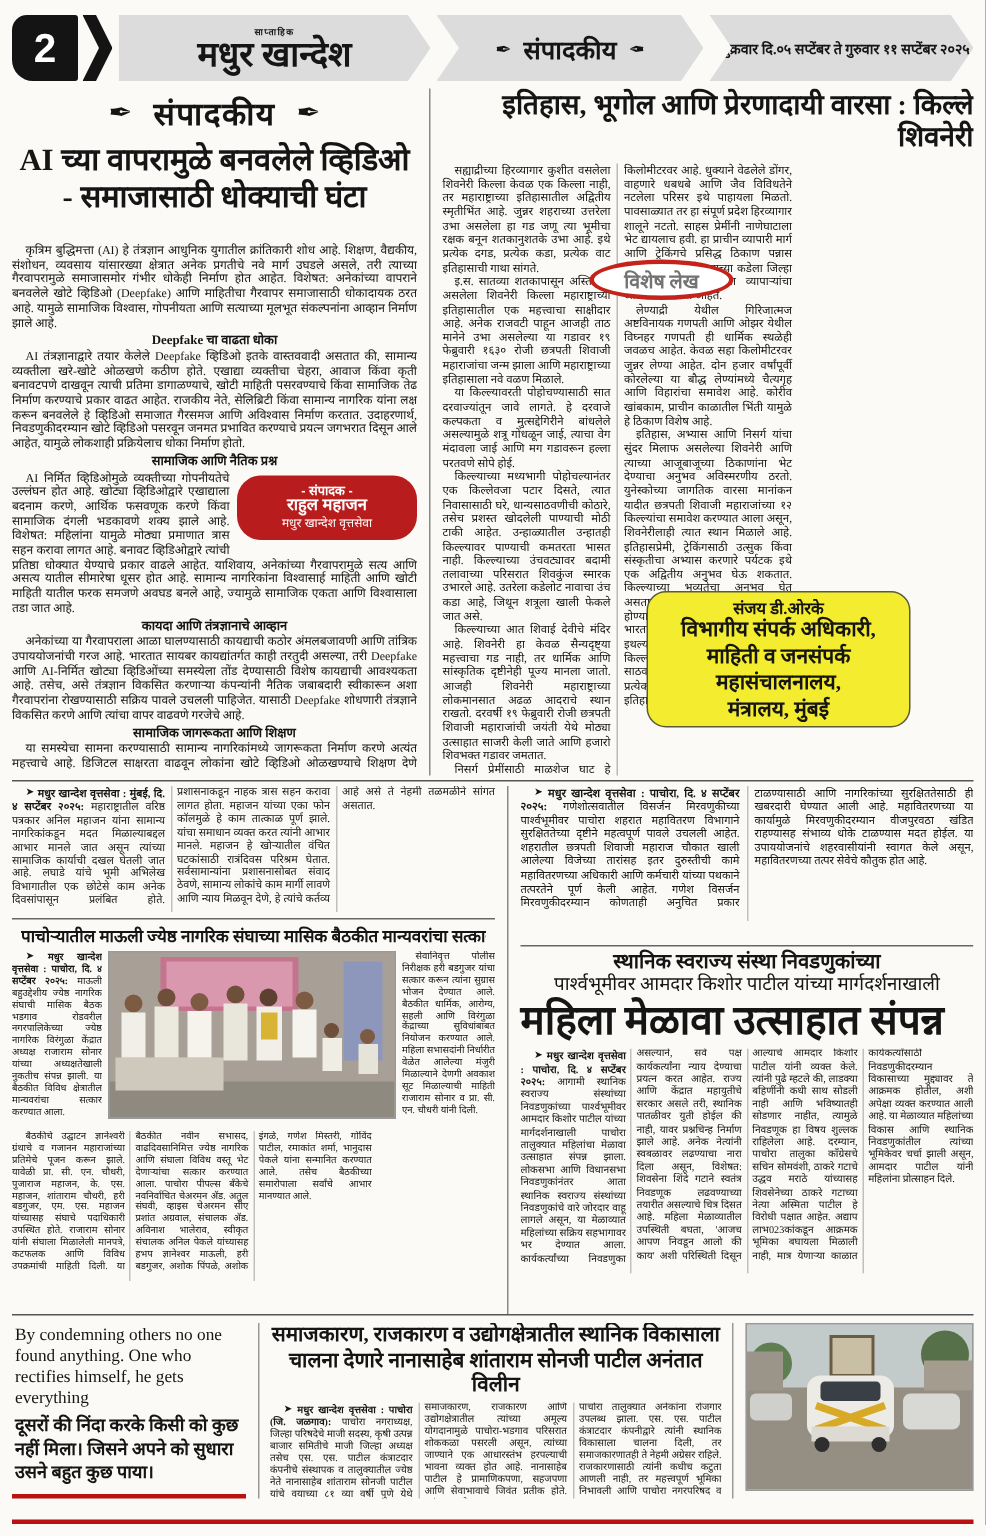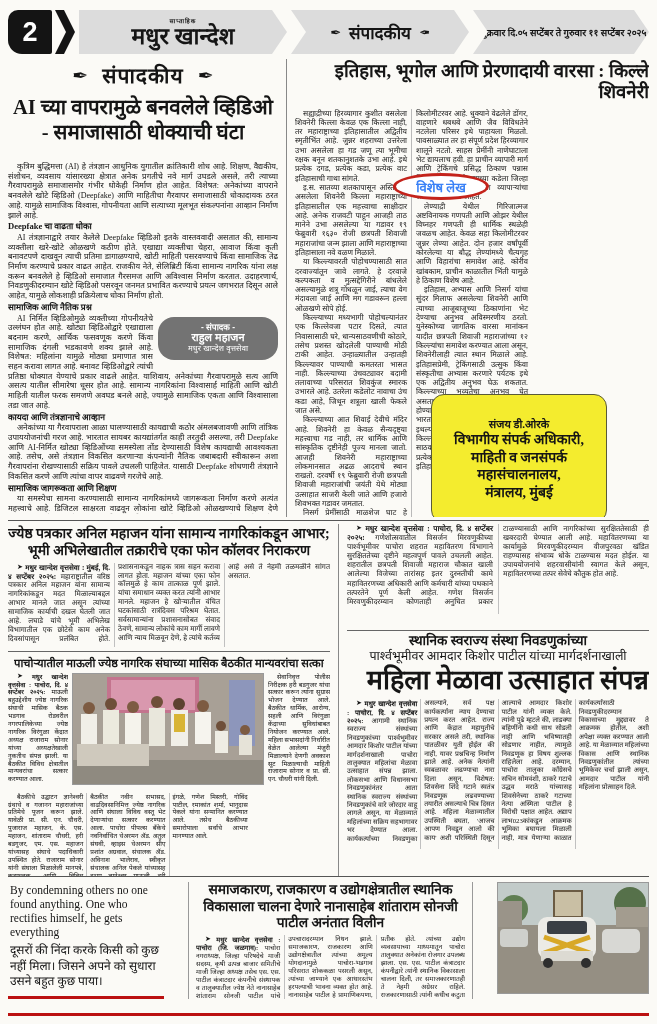--- a/index.html
+++ b/index.html
@@ -21,48 +21,48 @@
         clip-path:polygon(0 0,calc(100% - 15px) 0,100% 50%,calc(100% - 15px) 100%,0 100%,15px 50%)}
   .band.c{flex:1;clip-path:polygon(0 0,calc(100% - 15px) 0,100% 50%,calc(100% - 15px) 100%,0 100%,15px 50%)}
   .mast-super{font:bold 6px "Liberation Sans",sans-serif;letter-spacing:1px}
   .mast-title{font:bold 23px "Liberation Serif",serif;line-height:1}
   .sect-title{font:bold 17px "Liberation Serif",serif}
   .nib{font-size:13px;line-height:1}
   .nib.flip{transform:scaleX(-1)}
   .date-line{font:bold 9.5px "Liberation Serif",serif}
   
   p.just{ text-align:justify; text-indent:9px }
-  .sub-head{font-size:8.6px;font-weight:bold;margin:2px 0 1px}
+  .sub-head{text-align:center;font-size:8.6px;font-weight:bold;margin:2px 0 1px}
   .byline-b{font-weight:bold}
   .arrow{font-size:7px;vertical-align:1px}
   
   .top-grid{display:grid;grid-template-columns:270px 1fr;gap:8px;height:462px;
             border-bottom:1.5px solid #555;padding-bottom:3px}
   .ed-head{display:flex;justify-content:center;align-items:center;gap:14px;margin-top:2px}
   .ed-head .pen{font-size:19px}
   .ed-head-t{font:bold 21px "Liberation Serif",serif;letter-spacing:1px}
   .ed-headline{font-size:20.5px;font-weight:bold;text-align:center;line-height:1.22;margin:6px 0 17px}
   .ed-body{font-size:8px;line-height:9.7px;height:352px;overflow:hidden}
-  .editor-box{float:right;width:120px;background:#737373;color:#fff;border-radius:16px;
+  .editor-box{float:right;width:120px;background:#b91c1c;color:#fff;border-radius:16px;
               padding:6px 4px;margin:3px 0 3px 5px;text-align:center;
               font-family:"Liberation Sans",sans-serif}
   .editor-box .l1{font-size:8.5px;font-weight:bold}
   .editor-box .l2{font-size:11px;font-weight:bold;margin:1px 0}
   .editor-box .l3{font-size:8px}
   .shivneri{border-left:1px solid #888;padding-left:8px;position:relative;overflow:hidden}
   .sh-headline{font-size:18.5px;font-weight:bold;text-align:right;line-height:1.15;margin:2px 0 5px}
   .sh-cols{column-count:3;column-gap:9px;column-rule:1px solid #b9b9b9;column-fill:auto;
            height:422px;font-size:7.6px;line-height:9.3px;text-align:justify}
   .sh-cols p{text-indent:8px}
   .special-badge{position:absolute;left:106px;top:114px;width:96px;height:27px;
                  background:#fff;border:3px solid #c4231b;border-radius:50%;
                  display:flex;align-items:center;justify-content:center;
-                 color:#3b82f6;font:bold 13px "Liberation Serif",serif}
+                 color:#737373;font:bold 13px "Liberation Serif",serif}
   .author-box{position:absolute;right:42px;top:335px;width:176px;background:#f4ec2e;
-              border:1px solid #5a5a38;border-radius:13px;padding:21px 4px;text-align:center;
+              border:1px solid #5a5a38;border-radius:13px;padding:2px 4px;text-align:center;
               font-family:"Liberation Serif",serif}
   .author-box .a1{font-size:11px;font-weight:bold}
   .author-box .a2,.author-box .a3,.author-box .a4{font-size:14px;font-weight:bold;line-height:1.25}
   
   .mid-grid{display:grid;grid-template-columns:322px 1fr;gap:8px;height:356px;
             border-bottom:1.5px solid #555;padding-top:3px;overflow:hidden}
   .stack-right{border-left:1px solid #888;padding-left:8px;overflow:hidden}
   .mahajan-headline{font-size:14px;font-weight:bold;text-align:center;line-height:1.2;margin:2px 0 3px}
   .mahajan-body{column-count:3;column-gap:8px;column-rule:1px solid #c0c0c0;column-fill:auto;
                 height:84px;font-size:7.2px;line-height:8.9px;text-align:justify;overflow:hidden}
@@ -75,29 +75,29 @@
   .mauli-col.r{flex:1}
   .photo1{flex:0 0 192px;height:112px;border:1px solid #999;background:#a8a096}
   .mauli-bottom{column-count:4;column-gap:7px;column-rule:1px solid #c0c0c0;column-fill:auto;
                 height:100px;font-size:6.4px;line-height:7.9px;text-align:justify;margin-top:4px;overflow:hidden}
   .mv-headline{font-size:13px;font-weight:bold;text-align:center;line-height:1.25;margin:2px 0 3px}
   .mv-body{column-count:2;column-gap:10px;column-rule:1px solid #c0c0c0;column-fill:auto;
            height:90px;font-size:7.4px;line-height:9.1px;text-align:justify;overflow:hidden}
   .mahila{border-top:1px solid #666;margin-top:16px;padding-top:2px}
   .mh-k1{font-size:13.5px;font-weight:bold;text-align:center;line-height:1.15}
   .mh-k2{font-size:12.5px;font-weight:normal;text-align:center;line-height:1.2}
-  .mh-headline{font-size:27px;font-weight:bold;text-align:right;line-height:1.1;margin:2px 0 4px}
+  .mh-headline{font-size:27px;font-weight:bold;text-align:left;line-height:1.1;margin:2px 0 4px}
   .mh-body{column-count:4;column-gap:7px;column-rule:1px solid #c0c0c0;column-fill:auto;
            height:150px;font-size:6.8px;line-height:8.4px;text-align:justify;overflow:hidden}
   
-  .bottom-grid{display:grid;grid-template-columns:156px 1fr 152px;gap:24px;height:120px;
+  .bottom-grid{display:grid;grid-template-columns:156px 1fr 152px;gap:8px;height:120px;
                padding-top:5px}
   .quote-box{border-bottom:3px solid #bb1111;padding:1px 2px 6px}
   .quote-en{font-size:11.5px;line-height:1.22;font-family:"Liberation Serif",serif}
-  .quote-hi{font-size:12px;line-height:1.3;font-weight:normal;margin-top:4px}
+  .quote-hi{font-size:12px;line-height:1.3;font-weight:bold;margin-top:4px}
   .nana{border-left:1px solid #999;border-right:1px solid #999;padding:0 7px;overflow:hidden}
   .nana-headline{font-size:13.8px;font-weight:bold;text-align:center;line-height:1.2;margin-bottom:3px}
   .nana-body{column-count:3;column-gap:8px;column-rule:1px solid #c0c0c0;column-fill:auto;
              height:76px;font-size:6.6px;line-height:8.1px;text-align:justify;overflow:hidden}
   .photo2{width:152px;height:112px;border:1px solid #999;background:#c2cbc9}
   .red-rule{position:absolute;left:8px;right:8px;bottom:8px;height:3px;background:#bb1111}
 </style>
 </head>
 <body>
 
@@ -148,21 +148,21 @@
         <p class="just">या समस्येचा सामना करण्यासाठी सामान्य नागरिकांमध्ये जागरूकता निर्माण करणे अत्यंत महत्त्वाचे आहे. डिजिटल साक्षरता वाढवून लोकांना खोटे व्हिडिओ ओळखण्याचे शिक्षण देणे आवश्यक आहे. माध्यमे, शाळा आणि सामाजिक संस्थांनी याबाबत जनजागृती करावी. तसेच, सोशल मीडियावर पसरवल्या जाणाऱ्या माहितीची खातरजमा करण्याची सवय प्रत्येकाने अंगीकारली पाहिजे.</p>
 
       </div>
     </section>
 
     <section class="shivneri">
       <h2 class="sh-headline">इतिहास, भूगोल आणि प्रेरणादायी वारसा : किल्ले शिवनेरी</h2>
       <div class="sh-cols">
         <p>सह्याद्रीच्या हिरव्यागार कुशीत वसलेला शिवनेरी किल्ला केवळ एक किल्ला नाही, तर महाराष्ट्राच्या इतिहासातील अद्वितीय स्मृतीभिंत आहे. जुन्नर शहराच्या उत्तरेला उभा असलेला हा गड जणू त्या भूमीचा रक्षक बनून शतकानुशतके उभा आहे. इथे प्रत्येक दगड, प्रत्येक कडा, प्रत्येक वाट इतिहासाची गाथा सांगते.</p>
         <p>इ.स. सातव्या शतकापासून अस्तित्वात असलेला शिवनेरी किल्ला महाराष्ट्राच्या इतिहासातील एक महत्त्वाचा साक्षीदार आहे. अनेक राजवटी पाहून आजही ताठ मानेने उभा असलेल्या या गडावर १९ फेब्रुवारी १६३० रोजी छत्रपती शिवाजी महाराजांचा जन्म झाला आणि महाराष्ट्राच्या इतिहासाला नवे वळण मिळाले.</p>
-        <p>या किल्ल्यावरती पोहोचण्यासाठी सात दरवाज्यांतून जावे लागते. हे दरवाजे कल्पकता व मुत्सद्देगिरीने बांधलेले असल्यामुळे शत्रू गोंधळून जाई, त्याचा वेग मंदावला जाई आणि मग गडावरून हल्ला ओळखणे सोपे होई.</p>
+        <p>या किल्ल्यावरती पोहोचण्यासाठी सात दरवाज्यांतून जावे लागते. हे दरवाजे कल्पकता व मुत्सद्देगिरीने बांधलेले असल्यामुळे शत्रू गोंधळून जाई, त्याचा वेग मंदावला जाई आणि मग गडावरून हल्ला परतवणे सोपे होई.</p>
         <p>किल्ल्याच्या मध्यभागी पोहोचल्यानंतर एक किल्लेवजा पटार दिसते, त्यात निवासासाठी घरे, धान्यसाठवणीची कोठारे, तसेच प्रशस्त खोदलेली पाण्याची मोठी टाकी आहेत. उन्हाळ्यातील उन्हातही किल्ल्यावर पाण्याची कमतरता भासत नाही. किल्ल्याच्या उंचवट्यावर बदामी तलावाच्या परिसरात शिवकुंज स्मारक उभारले आहे. उतरेला कडेलोट नावाचा उंच कडा आहे, जिथून शत्रूला खाली फेकले जात असे.</p>
         <p>किल्ल्याच्या आत शिवाई देवीचे मंदिर आहे. शिवनेरी हा केवळ सैन्यदृष्ट्या महत्त्वाचा गड नाही, तर धार्मिक आणि सांस्कृतिक दृष्टीनेही पूज्य मानला जातो. आजही शिवनेरी महाराष्ट्राच्या लोकमानसात अढळ आदराचे स्थान राखतो. दरवर्षी १९ फेब्रुवारी रोजी छत्रपती शिवाजी महाराजांची जयंती येथे मोठ्या उत्साहात साजरी केली जाते आणि हजारो शिवभक्त गडावर जमतात.</p>
         <p>निसर्ग प्रेमींसाठी माळशेज घाट हे रमणीय स्थळ शिवनेरीपासून तीस किलोमीटरवर आहे. धुक्याने वेढलेले डोंगर, वाहणारे धबधबे आणि जैव विविधतेने नटलेला परिसर इथे पाहायला मिळतो. पावसाळ्यात तर हा संपूर्ण प्रदेश हिरव्यागार शालूने नटतो. साहस प्रेमींनी नाणेघाटाला भेट द्यायलाच हवी. हा प्राचीन व्यापारी मार्ग आणि ट्रेकिंगचे प्रसिद्ध ठिकाण पन्नास किलोमीटरवर आहे. त्याच्या कडेला जिल्हा लेखांकनपूर शतकांपूर्वीच्या व्यापाऱ्यांचा आठवणी जपल्या आहेत.</p>
         <p>लेण्याद्री येथील गिरिजात्मज अष्टविनायक गणपती आणि ओझर येथील विघ्नहर गणपती ही धार्मिक स्थळेही जवळच आहेत. केवळ सहा किलोमीटरवर जुन्नर लेण्या आहेत. दोन हजार वर्षांपूर्वी कोरलेल्या या बौद्ध लेण्यांमध्ये चैत्यगृह आणि विहारांचा समावेश आहे. कोरीव खांबकाम, प्राचीन काळातील भिंती यामुळे हे ठिकाण विशेष आहे.</p>
         <p>इतिहास, अभ्यास आणि निसर्ग यांचा सुंदर मिलाफ असलेल्या शिवनेरी आणि त्याच्या आजूबाजूच्या ठिकाणांना भेट देण्याचा अनुभव अविस्मरणीय ठरतो. युनेस्कोच्या जागतिक वारसा मानांकन यादीत छत्रपती शिवाजी महाराजांच्या १२ किल्ल्यांचा समावेश करण्यात आला असून, शिवनेरीलाही त्यात स्थान मिळाले आहे. इतिहासप्रेमी, ट्रेकिंगसाठी उत्सुक किंवा संस्कृतीचा अभ्यास करणारे पर्यटक इथे एक अद्वितीय अनुभव घेऊ शकतात. किल्ल्याच्या भव्यतेचा अनुभव घेत असताना, त्या महान युगाच्या साक्षीदार होण्याची संधी लाभते, ज्या काळाने भारताच्या भविष्याला आकार दिला. इथल्या मुळ दगडांवर उभे राहून सह्याद्रीच्या किल्ल्यांतील रांगांचे सौंदर्य डोळ्यांत साठवता येते. शिवनेरीचा प्रत्येक दगड, प्रत्येक तटबंदी आणि प्रत्येक वाट इतिहासाचे मोलाचे धन उलगडते.</p>
       </div>
       <div class="special-badge">
         <span>विशेष लेख</span>
       </div>
       <aside class="author-box">
@@ -171,21 +171,20 @@
         <div class="a3">माहिती व जनसंपर्क महासंचालनालय,</div>
         <div class="a4">मंत्रालय, मुंबई</div>
       </aside>
     </section>
   </div>
 
   <div class="mid-grid">
 
     <div class="stack-left">
       <section>
-        <h2 class="mahajan-headline">ज्येष्ठ पत्रकार अनिल महाजन यांना सामान्य नागरिकांकडून आभार; भूमी अभिलेखातील तक्रारीचे एका फोन कॉलवर निराकरण</h2>
         <div class="mahajan-body">
           <p class="just"><span class="arrow">➤</span> <span class="byline-b">मधुर खान्देश वृत्तसेवा</span> <span class="byline-b">: मुंबई, दि. ४ सप्टेंबर २०२५:</span> <span>महाराष्ट्रातील वरिष्ठ पत्रकार अनिल महाजन यांना सामान्य नागरिकांकडून मदत मिळाल्याबद्दल आभार मानले जात असून त्यांच्या सामाजिक कार्याची दखल घेतली जात आहे. लघाडे यांचे भूमी अभिलेख विभागातील एक छोटेसे काम अनेक दिवसांपासून प्रलंबित होते. प्रशासनाकडून नाहक त्रास सहन करावा लागत होता. महाजन यांच्या एका फोन कॉलमुळे हे काम तात्काळ पूर्ण झाले. यांचा समाधान व्यक्त करत त्यांनी आभार मानले. महाजन हे खोऱ्यातील वंचित घटकांसाठी रात्रंदिवस परिश्रम घेतात. सर्वसामान्यांना प्रशासनासोबत संवाद ठेवणे, सामान्य लोकांचे काम मार्गी लावणे आणि न्याय मिळवून देणे, हे त्यांचे कर्तव्य आहे असे ते नेहमी तळमळीने सांगत असतात.</span></p>
         </div>
       </section>
       <div class="rule"></div>
       <section>
         <h2 class="mauli-headline">पाचोऱ्यातील माऊली ज्येष्ठ नागरिक संघाच्या मासिक बैठकीत मान्यवरांचा सत्कार</h2>
         <div class="mauli-row">
           <div class="mauli-col l">
             <p class="just"><span class="arrow">➤</span> <span class="byline-b">मधुर खान्देश वृत्तसेवा</span> <span class="byline-b">: पाचोरा, दि. ४ सप्टेंबर २०२५:</span> <span>माऊली बहुउद्देशीय ज्येष्ठ नागरिक संघाची मासिक बैठक भडगाव रोडवरील नगरपालिकेच्या ज्येष्ठ नागरिक विरंगुळा केंद्रात अध्यक्ष राजाराम सोनार यांच्या अध्यक्षतेखाली नुकतीच संपन्न झाली. या बैठकीत विविध क्षेत्रातील मान्यवरांचा सत्कार करण्यात आला.</span></p>

